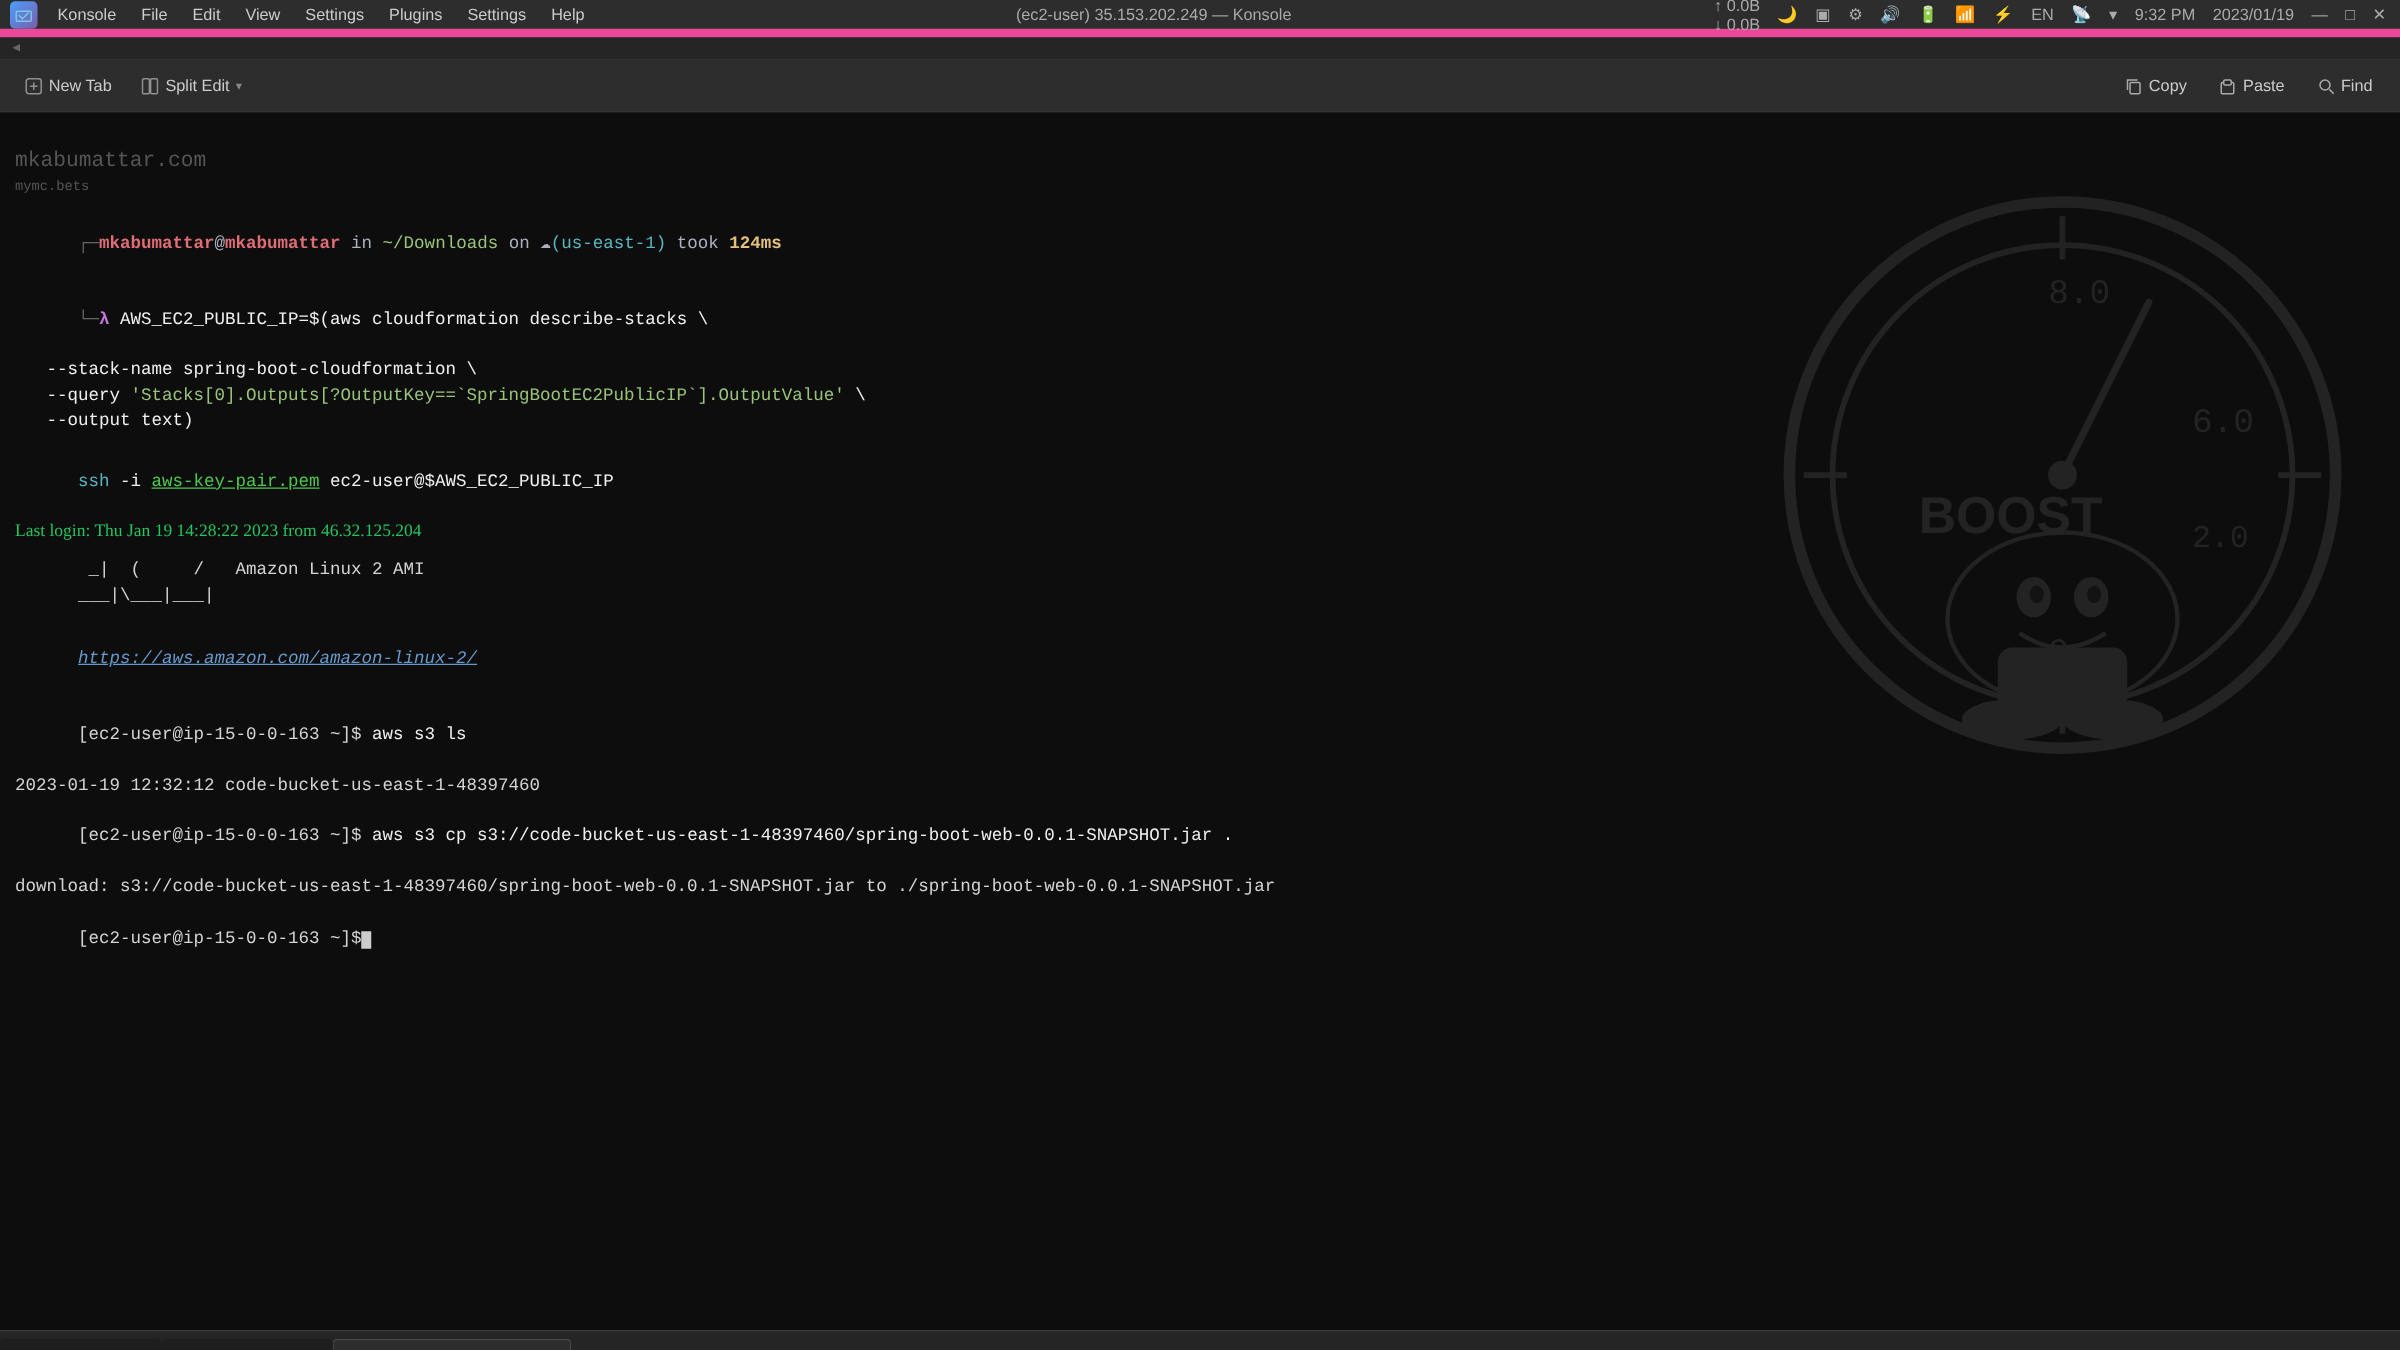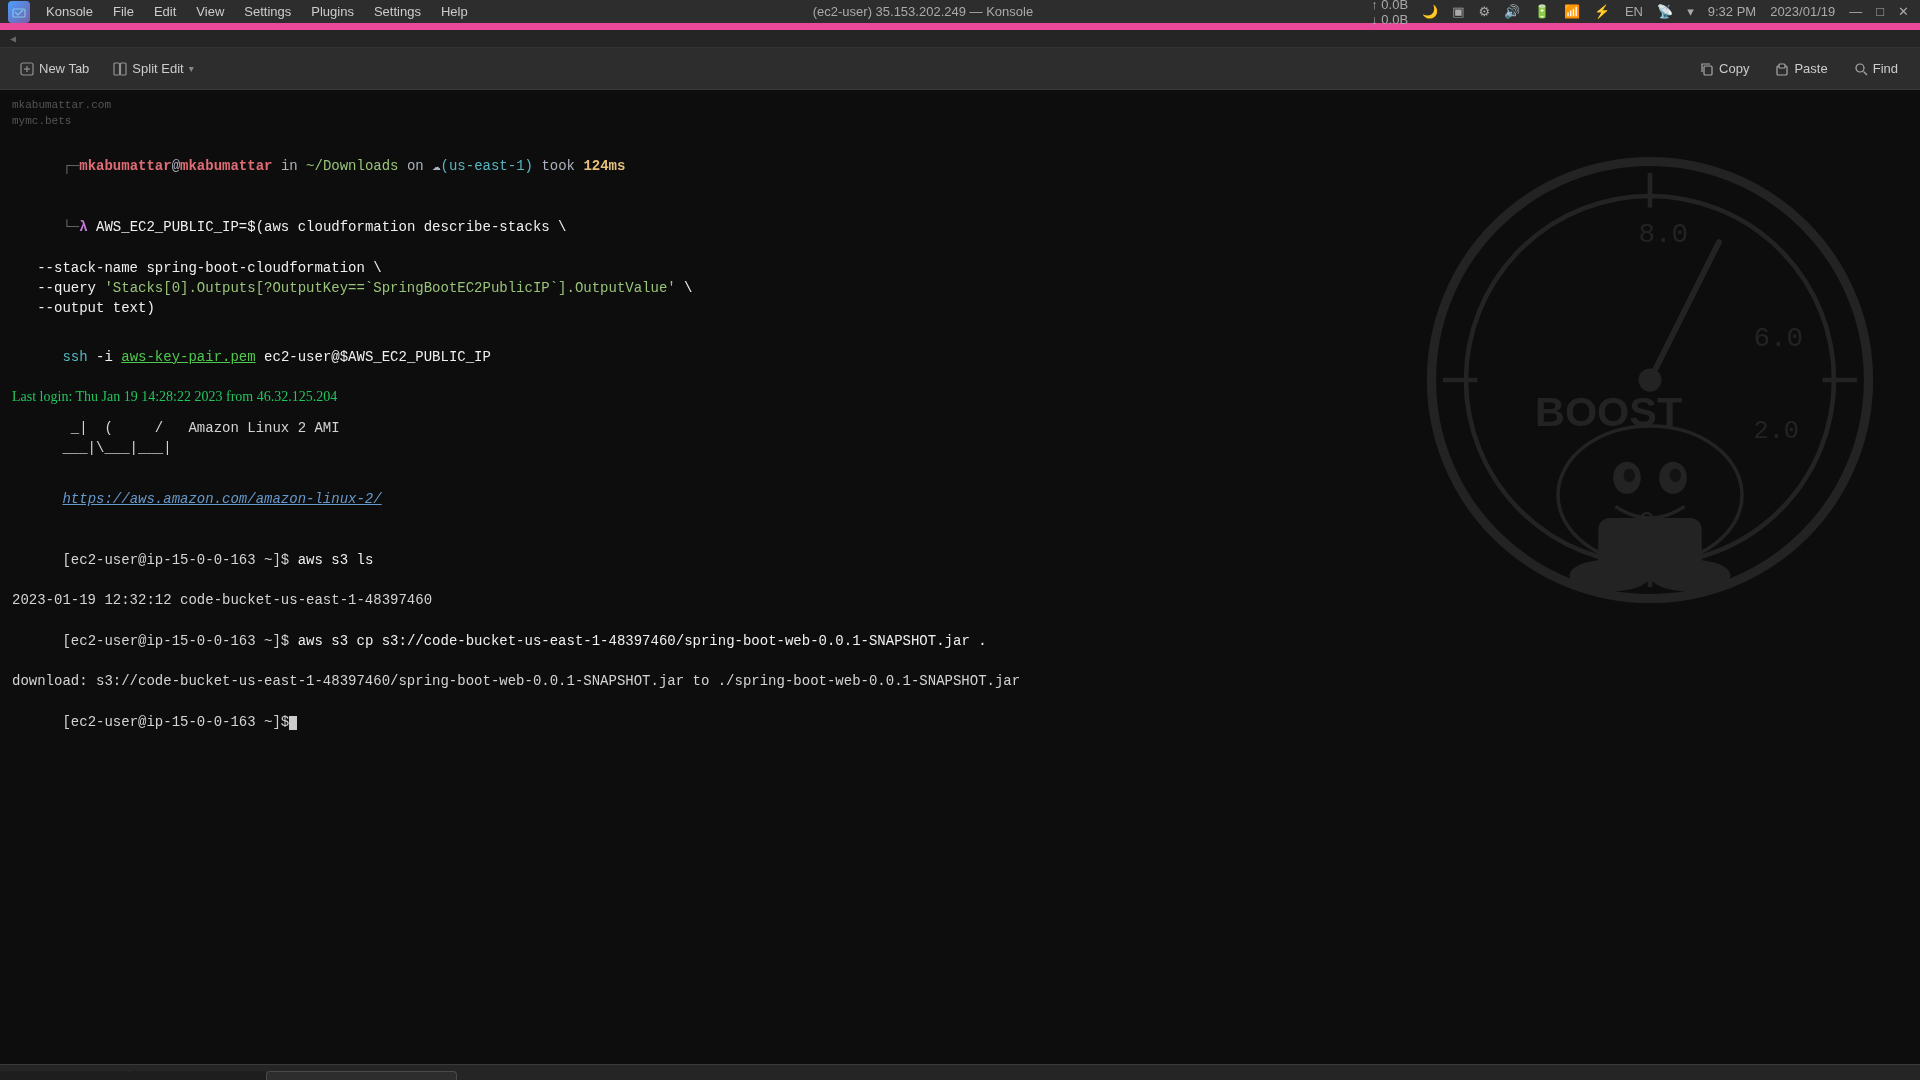--- a/index.html
+++ b/index.html
@@ -339,21 +339,21 @@
 
       <ellipse cx="165" cy="370" rx="35" ry="14" fill="#888"></ellipse>
       <ellipse cx="235" cy="370" rx="35" ry="14" fill="#888"></ellipse>
 
       <rect x="155" y="320" width="90" height="50" rx="10" fill="#888"></rect>
     </svg>
   </div>
 
   <div class="terminal-content">
 
-    <div class="line" style="color:#555; font-size:11px;">mkabumattar.com</div>
+    <div class="line" style="color:#555; font-size:17px;margin-top:20px;">mkabumattar.com</div>
     <div class="line" style="color:#555; font-size:11px;">mymc.bets</div>
     <div style="height:6px;"></div>
 
     <div class="line">
       <span style="color:#666;">┌─</span><span class="prompt-user">mkabumattar</span><span style="color:#abb2bf;">@</span><span class="prompt-host">mkabumattar</span><span style="color:#abb2bf;"> in </span><span class="prompt-dir">~/Downloads</span><span style="color:#abb2bf;"> on </span><span style="color:#abb2bf;">☁</span><span style="color:#56b6c2;">(us-east-1)</span><span style="color:#abb2bf;"> took </span><span style="color:#e5c07b; font-weight:bold;">124ms</span>
     </div>
     <div class="line">
       <span style="color:#666;">└─</span><span style="color:#c678dd; font-weight:bold;">λ</span><span style="color:#f0f0f0;"> AWS_EC2_PUBLIC_IP=$(aws cloudformation describe-stacks \</span>
     </div>
     <div class="line"><span style="color:#f0f0f0;">   --stack-name spring-boot-cloudformation \</span></div>

